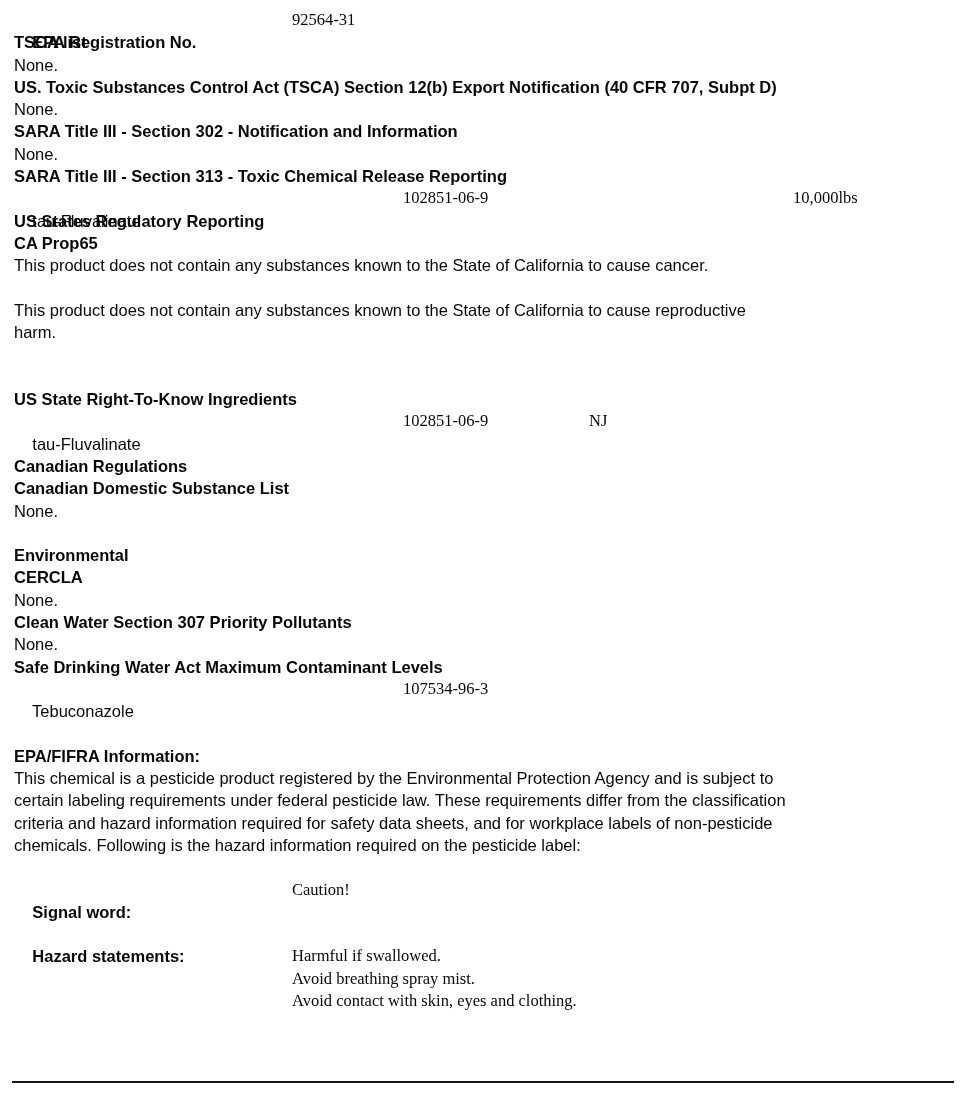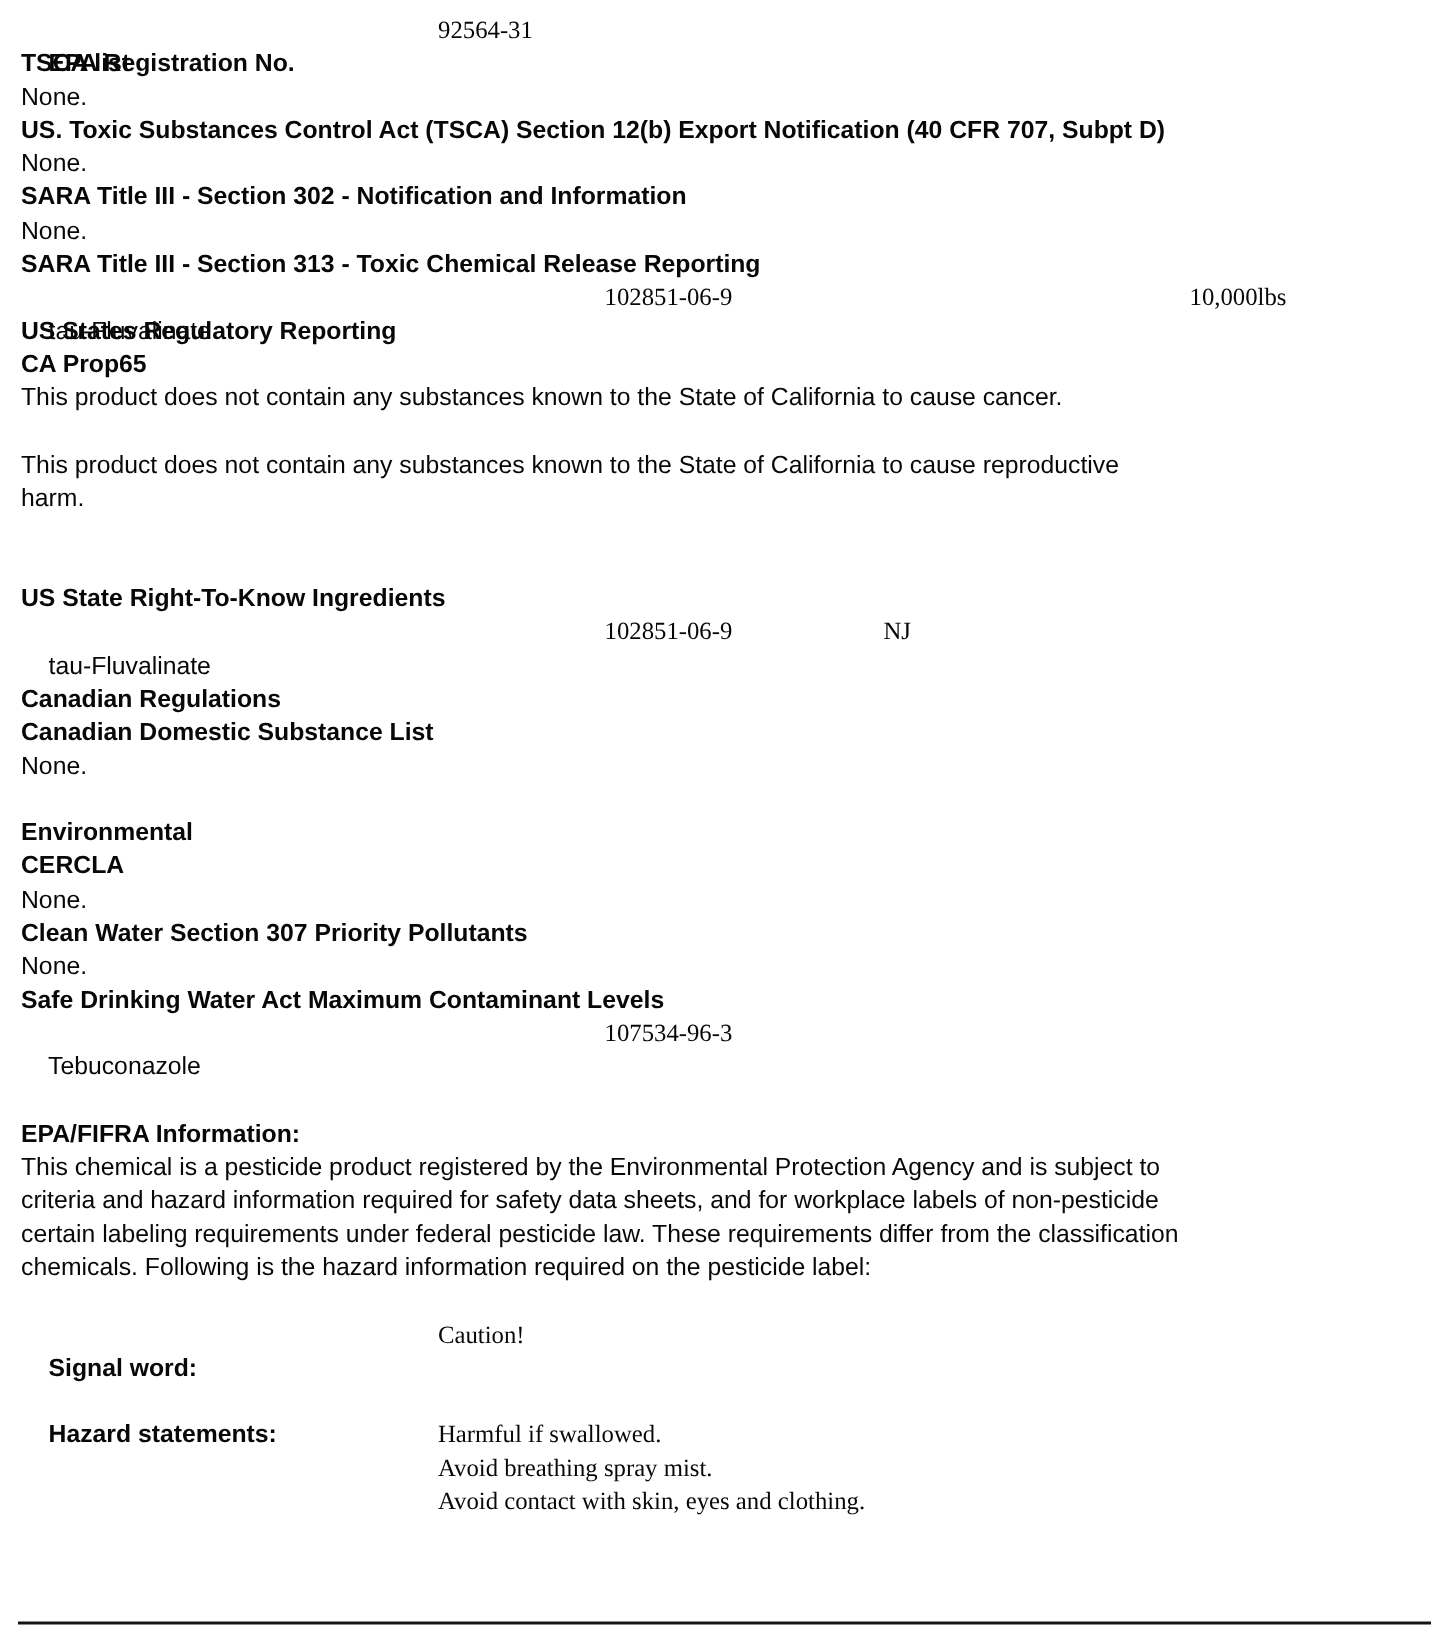--- a/index.html
+++ b/index.html
@@ -89,22 +89,22 @@
   <div class="line b">Safe Drinking Water Act Maximum Contaminant Levels</div>
   <div class="line">
     <span>Tebuconazole</span>
     <span class="col col-cas">107534-96-3</span>
   </div>
   <div class="blank"></div>
   <div class="blank"></div>
 
   <div class="line b">EPA/FIFRA Information:</div>
   <div class="line">This chemical is a pesticide product registered by the Environmental Protection Agency and is subject to</div>
+  <div class="line">certain labeling requirements under federal pesticide law. These requirements differ from the classification</div>
   <div class="line">criteria and hazard information required for safety data sheets, and for workplace labels of non-pesticide</div>
-  <div class="line">certain labeling requirements under federal pesticide law. These requirements differ from the classification</div>
   <div class="line">chemicals. Following is the hazard information required on the pesticide label:</div>
   <div class="blank"></div>
 
   <div class="line">
     <span class="b">Signal word:</span>
     <span class="col col-val">Caution!</span>
   </div>
   <div class="blank"></div>
 
   <div class="line">

